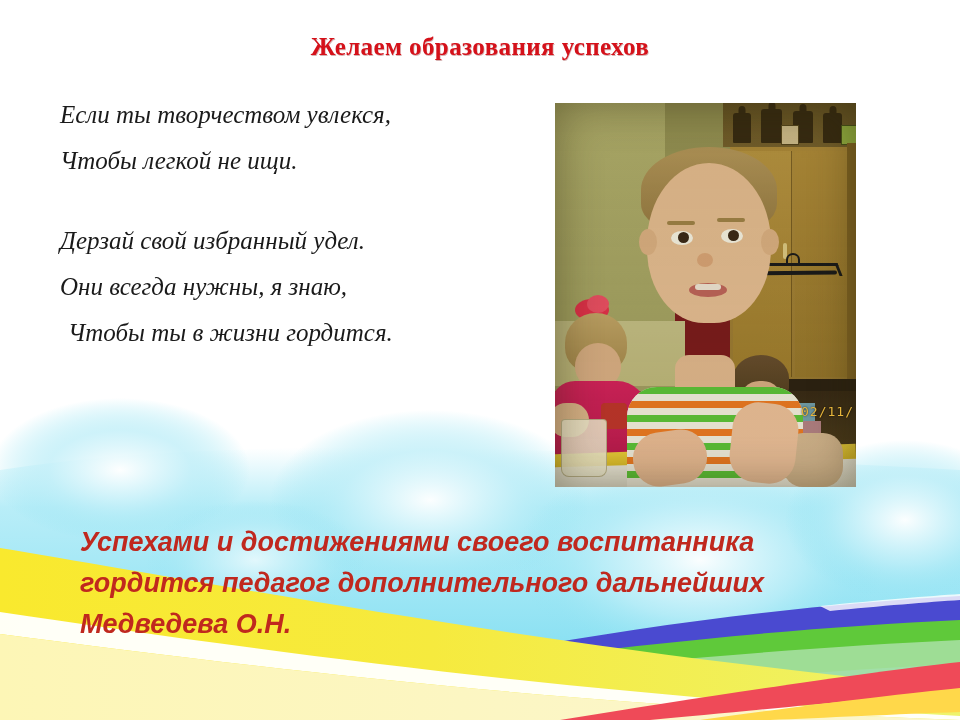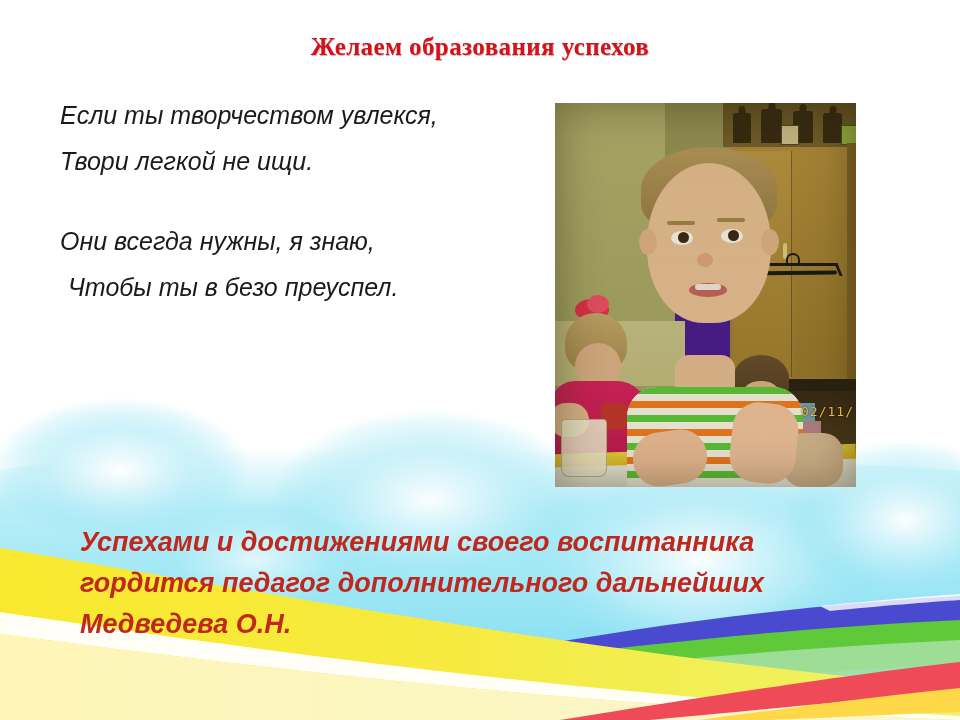--- a/index.html
+++ b/index.html
@@ -36,37 +36,37 @@
     white-space: nowrap;
   }
 
   
   #poem {
     position: absolute;
     left: 60px; top: 92px;
     width: 470px;
   }
   .verse {
-    font-family: Liberation Sans, sans-serif;
+    font-family: Liberation Serif, serif;
     font-style: italic;
     font-size: 25px;
     line-height: 46px;
     color: #1a1a1a;
     white-space: nowrap;
   }
   .verse.indent { padding-left: 8px; }
   .stanza-gap { height: 34px; }
 
   
   #photo {
     position: absolute;
     left: 555px; top: 103px;
     width: 301px; height: 384px;
     overflow: hidden;
-    background: #4c1d95;
+    background: #7f1d1d;
   }
   .ph { position: absolute; }
 
   
   .wall-left   { left:0; top:0; width:120px; height:230px; background:linear-gradient(180deg,#b9b877 0%,#a9a868 100%); }
   .wall-upper  { left:110px; top:0; width:80px; height:120px; background:#9c9a5c; }
   .wall-lower  { left:0; top:218px; width:130px; height:70px; background:linear-gradient(180deg,#c9c58d 0%,#c2bd80 100%); }
   .wall-strip  { left:0; top:283px; width:140px; height:10px; background:#8e8a52; opacity:.55; }
 
   
@@ -223,24 +223,25 @@
       <path d="M700,720 C800,706 900,694 960,688 L960,712 C900,714 820,718 770,720 Z" fill="#ffd84a"></path>
 
       <path d="M820,606 C880,600 930,596 960,594 L960,600 C930,602 880,606 830,611 Z" fill="#ffffff" opacity="0.8"></path>
     </svg>
   </div>
 
   <div id="title">Желаем образования успехов</div>
 
   <div id="poem">
     <div class="verse">Если ты творчеством увлекся,</div>
-    <div class="verse">Твори легкой не ищи.</div>
+    <div class="verse">Чтобы легкой не ищи.</div>
     <div class="stanza-gap"></div>
+    <div class="verse">Дерзай свой избранный удел.</div>
     <div class="verse">Они всегда нужны, я знаю,</div>
-    <div class="verse indent">Чтобы ты в безо преуспел.</div>
+    <div class="verse indent">Чтобы ты в жизни гордится.</div>
   </div>
 
   <div id="photo">
     <div class="ph wall-left"></div>
     <div class="ph wall-upper"></div>
     <div class="ph wall-lower"></div>
     <div class="ph wall-strip"></div>
 
     <div class="ph cab-top"></div>
     <div class="ph sam sam1"></div>

